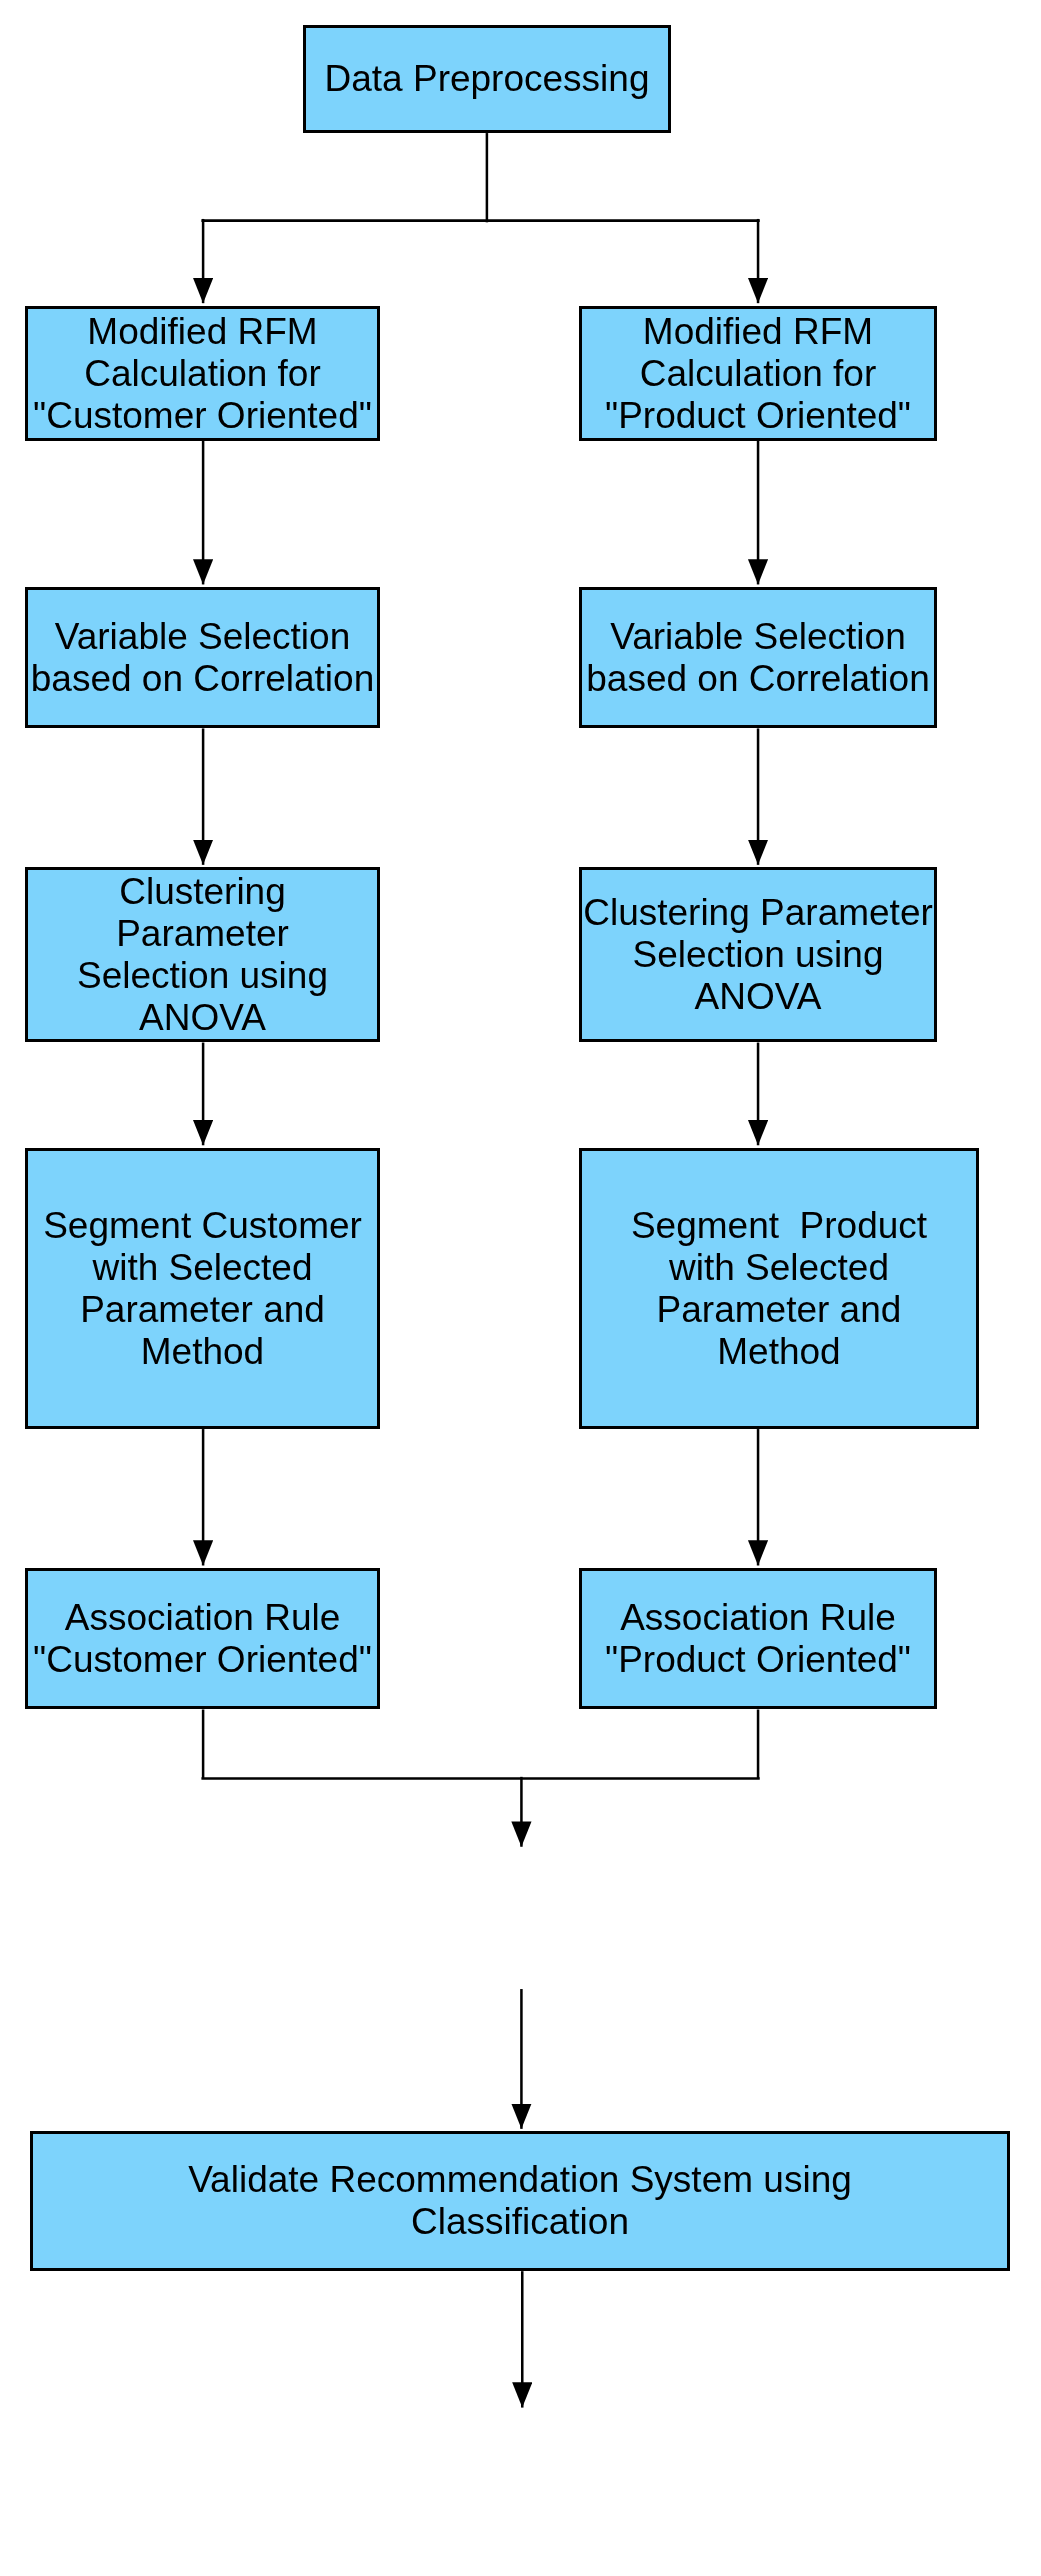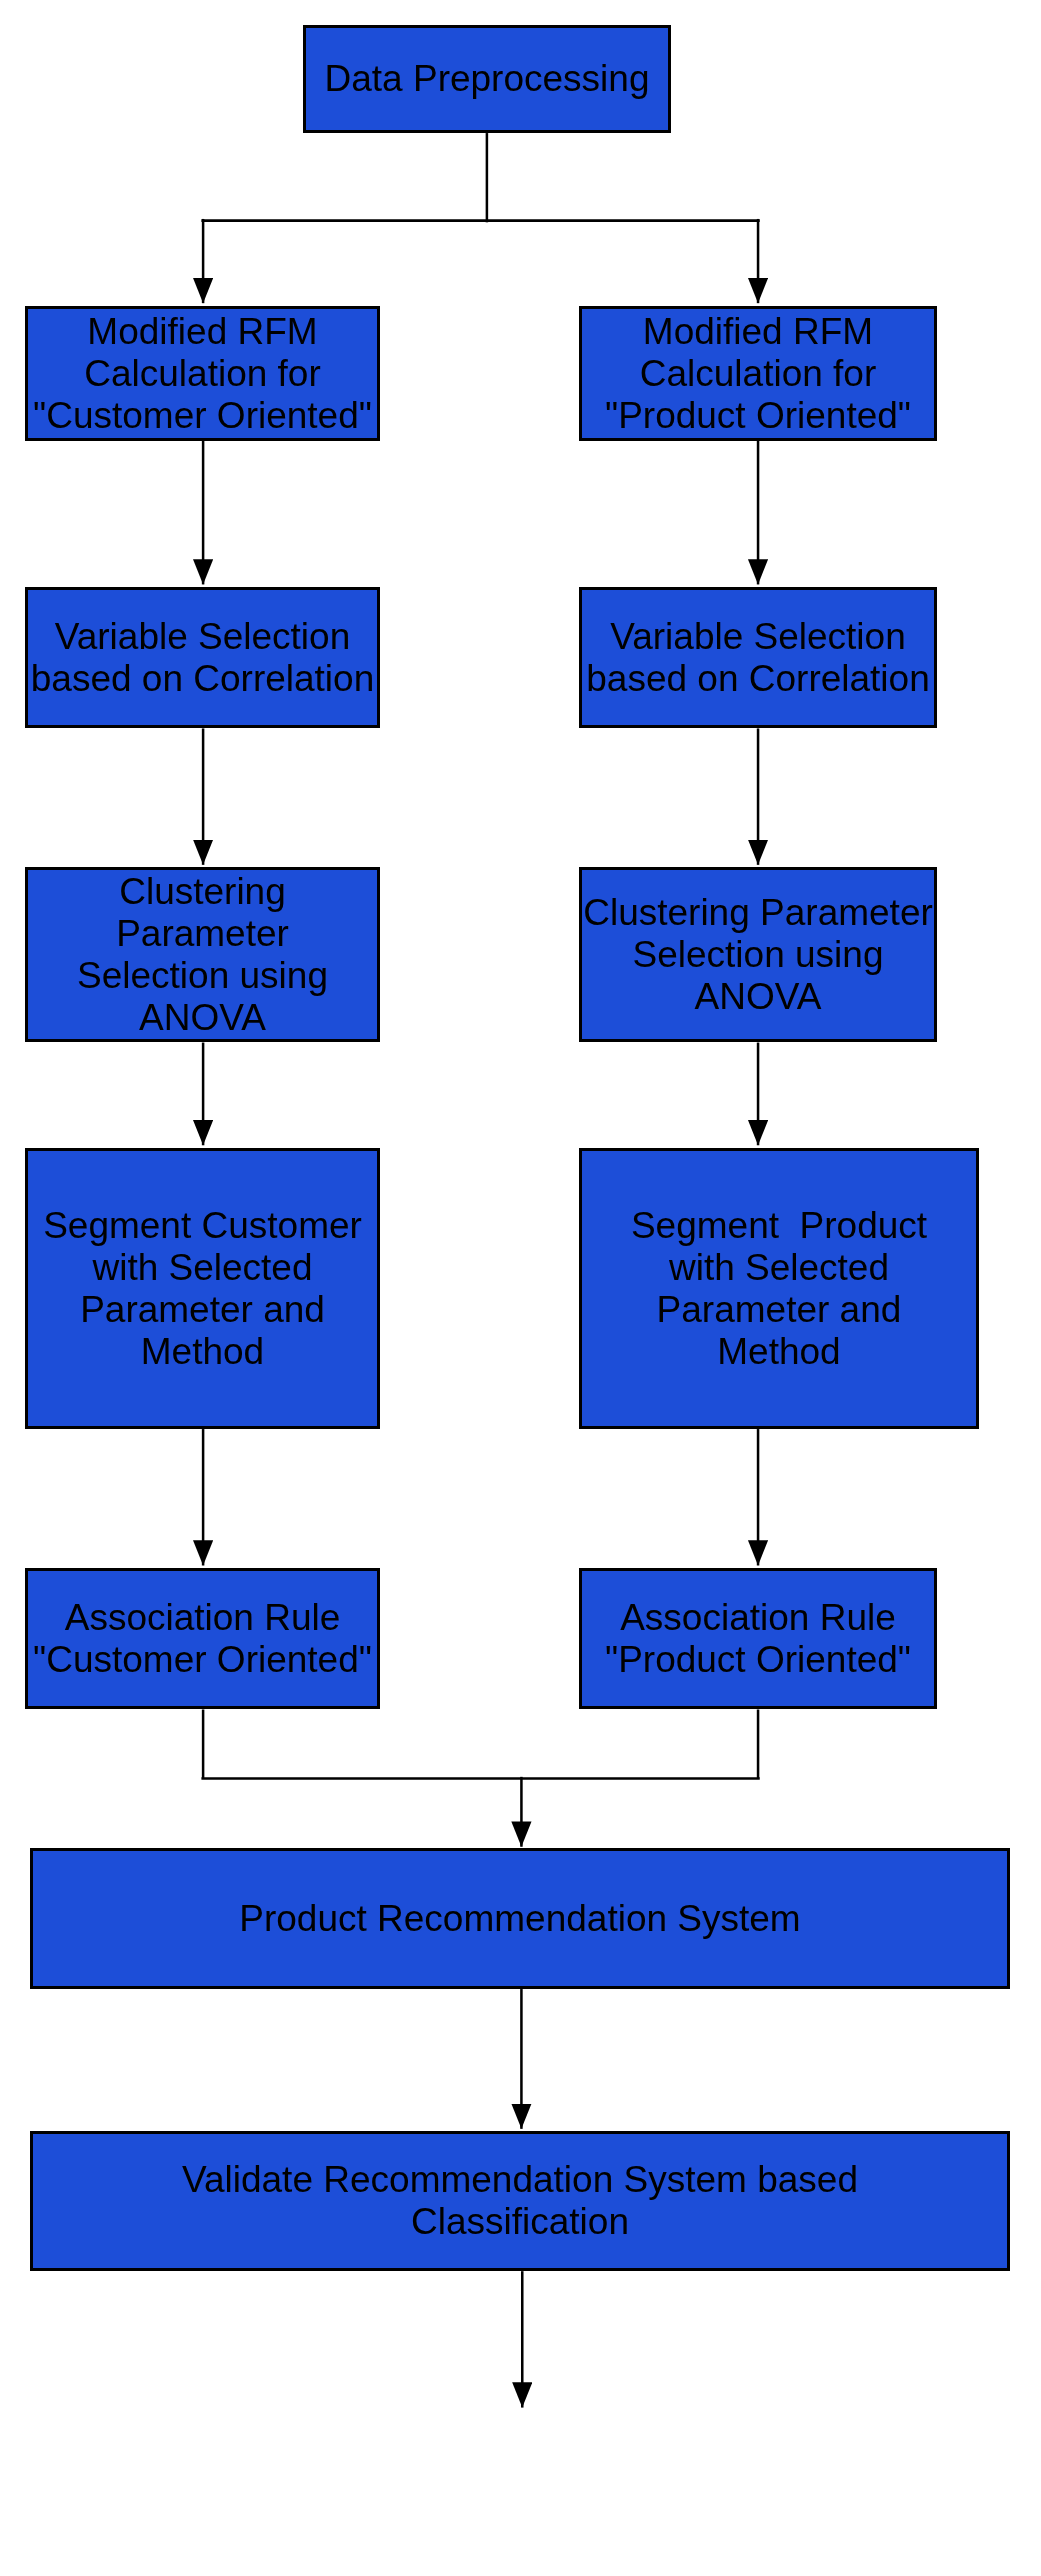--- a/index.html
+++ b/index.html
@@ -18,21 +18,21 @@
     width:1042px;height:2576px;
   }
   .wires line{
     stroke:#000000;
     stroke-width:3;
   }
   .node{
     position:absolute;
     box-sizing:border-box;
     border:3.4px solid #000000;
-    background:#1d4ed8;
+    background:#7dd3fc;
     display:flex;
     align-items:center;
     justify-content:center;
     text-align:center;
     white-space:pre-wrap;
     font-size:37px;
     line-height:42px;
   }
 </style>
 </head>
@@ -104,20 +104,19 @@
 with Selected
 Parameter and
 Method</div>
 
   <div class="node" style="left:25px;top:1568px;width:355px;height:141px">Association Rule
 "Customer Oriented"</div>
 
   <div class="node" style="left:579px;top:1568px;width:358px;height:141px">Association Rule
 "Product Oriented"</div>
 
-  <div class="node" style="left:30px;top:1848px;width:980px;height:141px">Product Recommendation System</div>
 
-  <div class="node" style="left:30px;top:2131px;width:980px;height:140px">Validate Recommendation System based
+  <div class="node" style="left:30px;top:2131px;width:980px;height:140px">Validate Recommendation System using
 Classification</div>
 
 
 </div>
 
 
 </body></html>

